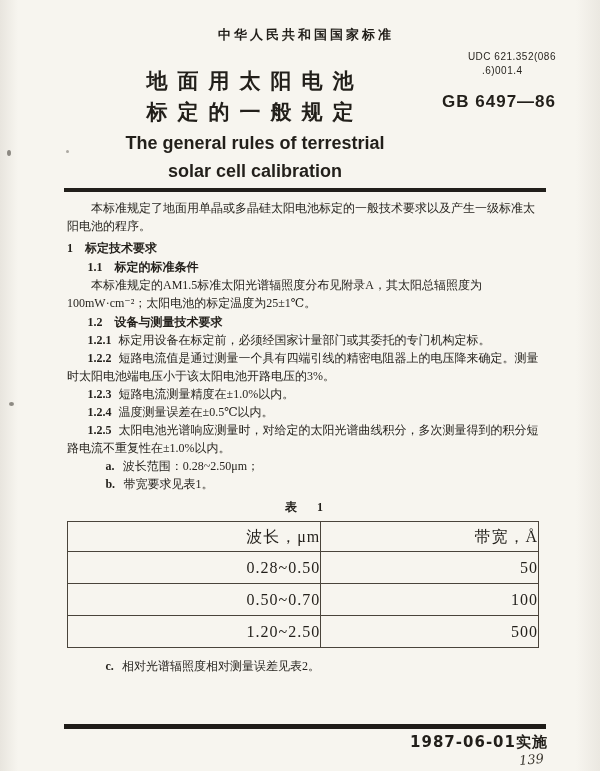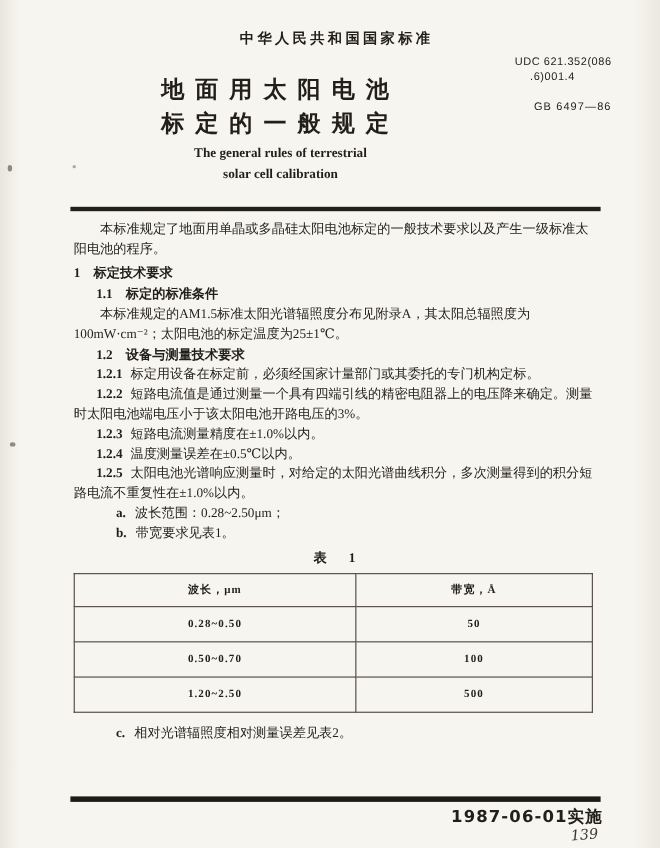--- a/index.html
+++ b/index.html
@@ -12,40 +12,40 @@
   }
   
   .std-label { position:absolute; top:26px; left:0; width:516px; text-align:center;
     font-weight:bold; font-size:13px; letter-spacing:3px; font-family:"DejaVu Sans",sans-serif;margin-left:48px; }
   .udc { position:absolute; top:50px; right:44px; font-weight:normal; font-size:10px;
     line-height:1.4; font-family:"Liberation Sans",sans-serif; letter-spacing:.5px; }
   .udc .l2 { padding-left:14px; }
   .cn-title { position:absolute; top:66px; left:90px; width:320px; text-align:center;
     font-weight:bold; font-size:21px; line-height:31px; letter-spacing:10px; text-indent:10px;
     font-family:"DejaVu Sans",sans-serif; }
-  .gb-number { position:absolute; top:92px; right:44px; font-weight:normal; font-size:10px;
+  .gb-number { position:absolute; top:92px; right:44px; font-weight:bold; font-size:17px;
     letter-spacing:1px; font-family:"Liberation Sans",sans-serif; }
   .en-title { position:absolute; top:130px; left:90px; width:330px; text-align:center;
-    font-weight:bold; font-size:12px; line-height:1.55; font-family:Liberation Serif, serif; }
+    font-weight:bold; font-size:18px; line-height:1.55; font-family:Liberation Sans, sans-serif; }
   .rule-top { position:absolute; top:188px; left:64px; width:482px; height:4px; background:#221f1b; }
   
   .body-text { position:absolute; top:199px; left:67px; width:478px;
     font-size:12px; line-height:18px; }
   .p-indent { text-indent:2em; }
   .h-sec { font-weight:bold; margin-top:4px; }
   .h-sub { font-weight:bold; text-indent:1.7em; margin-top:1px; }
   .clause { text-indent:1.7em; }
   .clause .num { font-weight:bold; margin-right:.6em; }
   .list-item { text-indent:3.2em; }
   .list-item .num { font-weight:bold; margin-right:.7em; }
   
   .tbl-caption { text-align:center; font-weight:bold; font-size:12px; margin-top:5px; letter-spacing:4px; }
   table.std { width:472px; border-collapse:collapse; margin-top:5px; }
-  table.std th, table.std td { border:1px solid #4a443b; text-align:center;
-    font-size:10px; font-weight:bold; letter-spacing:1px; }
+  table.std th, table.std td { border:1px solid #4a443b; text-align:right;
+    font-size:16px; font-weight:normal; letter-spacing:1px; }
   table.std th { height:30px; }
   table.std td { height:32px; }
   .after-table { margin-top:9px; }
   
   .rule-bottom { position:absolute; top:724px; left:64px; width:482px; height:5px; background:#1f1c18; }
   .footer-issued { position:absolute; top:780px; left:67px; font-weight:bold; font-size:18px;
     letter-spacing:.5px; font-family:"DejaVu Sans",sans-serif; }
   .footer-impl { position:absolute; top:733px; right:52px; font-weight:bold; font-size:15px;
     letter-spacing:1px; font-family:"DejaVu Sans",sans-serif; }
   .page-number { position:absolute; top:752px; right:56px; font-style:italic; font-size:13px;

